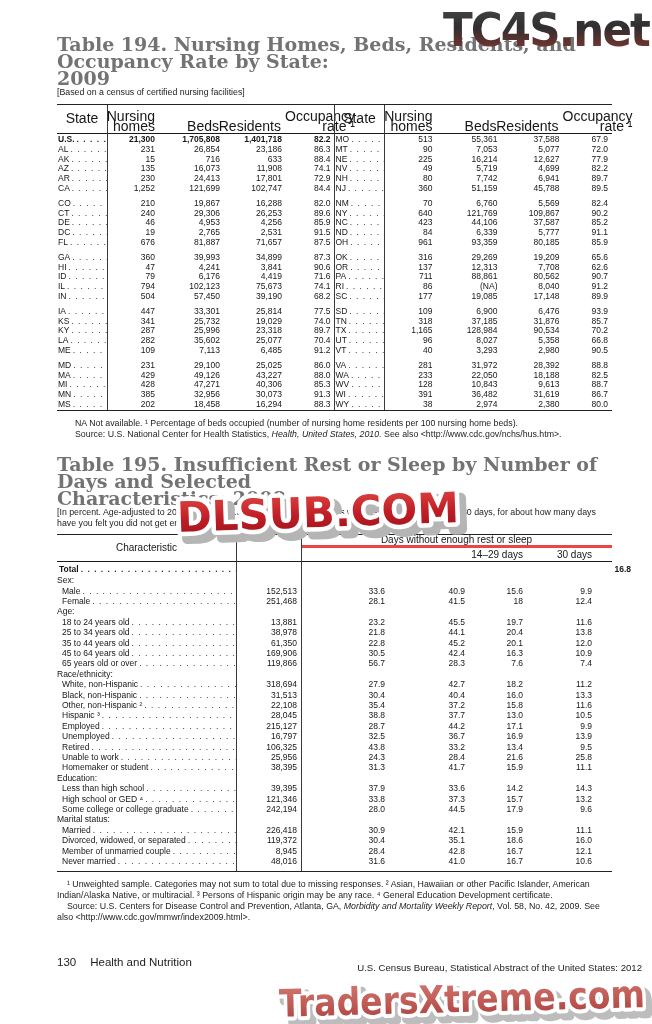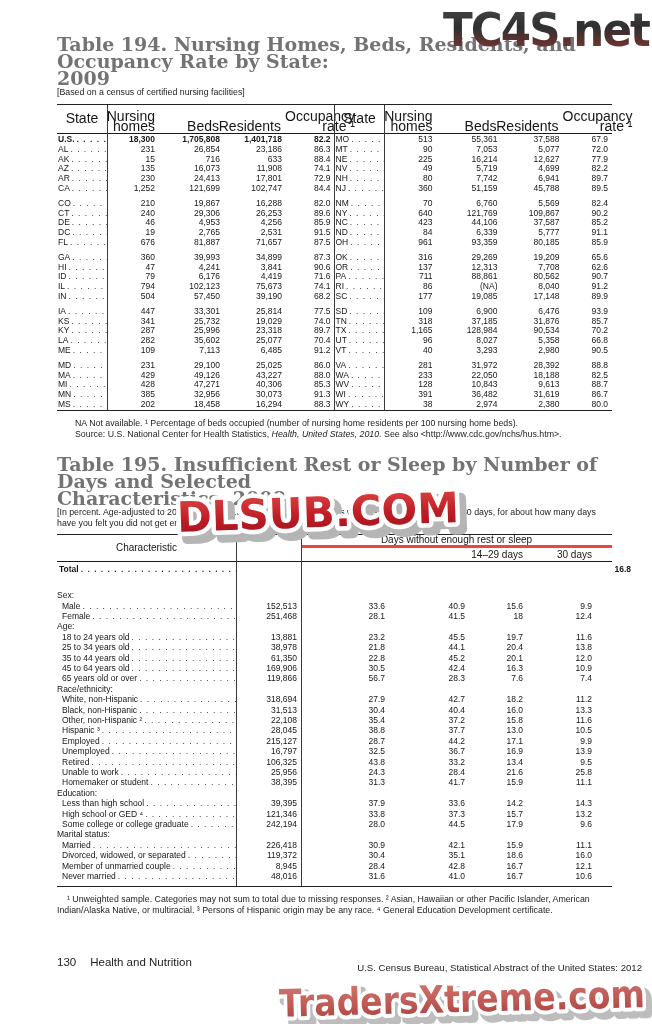--- a/index.html
+++ b/index.html
@@ -49,21 +49,21 @@
   .hd195 .dh.d3{grid-column:5;padding-right:6px;}
   .hd195 .dh.d4{grid-column:6;padding-right:20px;}
   .r195{display:grid;grid-template-columns:179px 65px 90px 80px 58px 83px;line-height:10.4px;font-size:8.5px;}
   .r195.bold{font-weight:bold;}
   .r195 .label{display:flex;padding-left:5px;overflow:hidden;}
   .r195.bold .label{padding-left:2px;}
   .r195 .v0{text-align:right;padding-right:4px;}
   .r195 .v1,.r195 .v2,.r195 .v3{text-align:right;padding-right:6px;}
   .r195 .v4{text-align:right;padding-right:20px;}
   .sec-label{font-size:8.5px;line-height:10.4px;margin-top:0;}
-  .total-row{margin-top:2px;margin-bottom:16px;gap:27px;}
+  .total-row{margin-top:2px;margin-bottom:1px;gap:27px;}
 
   
   .page-footer{position:absolute;left:57px;top:956px;font-size:11.5px;color:#222;display:flex;gap:14px;}
   .census-line{position:absolute;right:10px;top:962px;font-size:9.6px;color:#222;}
 
   
   .wm{position:absolute;pointer-events:none;}
   #wm-top{right:-4px;top:2px;z-index:30;}
   #wm-mid{left:168px;top:478px;z-index:30;}
   #wm-bot{left:272px;top:972px;z-index:30;}
@@ -92,21 +92,21 @@
           <div class="hcell">Residents</div>
           <div class="hcell">Occupancy rate ¹</div>
         </div>
         <div>
             <div class="grp">
               <div class="r194 bold">
                 <div class="cell state">
                   <span class="code">U.S.</span>
                   <span class="dots">. . . . . . . . . . . . . . . . . . . . . . . . . . . . . . . . . . . . . . . . . . . . . . . . . . . . . . . . . . . . . . . . . . . . . . </span>
                 </div>
-                <div class="cell num c1">18,300</div>
+                <div class="cell num c1">21,300</div>
                 <div class="cell num c2">1,705,808</div>
                 <div class="cell num c3">1,401,718</div>
                 <div class="cell num c4">82.2</div>
               </div>
               <div class="r194">
                 <div class="cell state">
                   <span class="code">AL</span>
                   <span class="dots">. . . . . . . . . . . . . . . . . . . . . . . . . . . . . . . . . . . . . . . . . . . . . . . . . . . . . . . . . . . . . . . . . . . . . . </span>
                 </div>
                 <div class="cell num c1">231</div>
@@ -938,20 +938,21 @@
           <div class="cell num v1">31.6</div>
           <div class="cell num v2">41.0</div>
           <div class="cell num v3">16.7</div>
           <div class="cell num v4">10.6</div>
         </div>
       </div>
   </div>
 
   <div class="note-block" style="padding-left:0;text-indent:10px">
     <div style="text-indent:10px">¹ Unweighted sample. Categories may not sum to total due to missing responses. ² Asian, Hawaiian or other Pacific Islander, American Indian/Alaska Native, or multiracial. ³ Persons of Hispanic origin may be any race. ⁴ General Education Development certificate.</div>
+    <div style="text-indent:10px"><span>Source: U.S. Centers for Disease Control and Prevention, Atlanta, GA, </span><span class="ital">Morbidity and Mortality Weekly Report</span><span>, Vol. 58, No. 42, 2009. See also &lt;http://www.cdc.gov/mmwr/index2009.html&gt;.</span></div>
   </div>
 </div>
 
 <div class="page-footer">
   <span>130</span>
   <span>Health and Nutrition</span>
 </div>
 <div class="census-line">U.S. Census Bureau, Statistical Abstract of the United States: 2012</div>
 
 <svg id="wm-top" class="wm" width="216" height="54">

